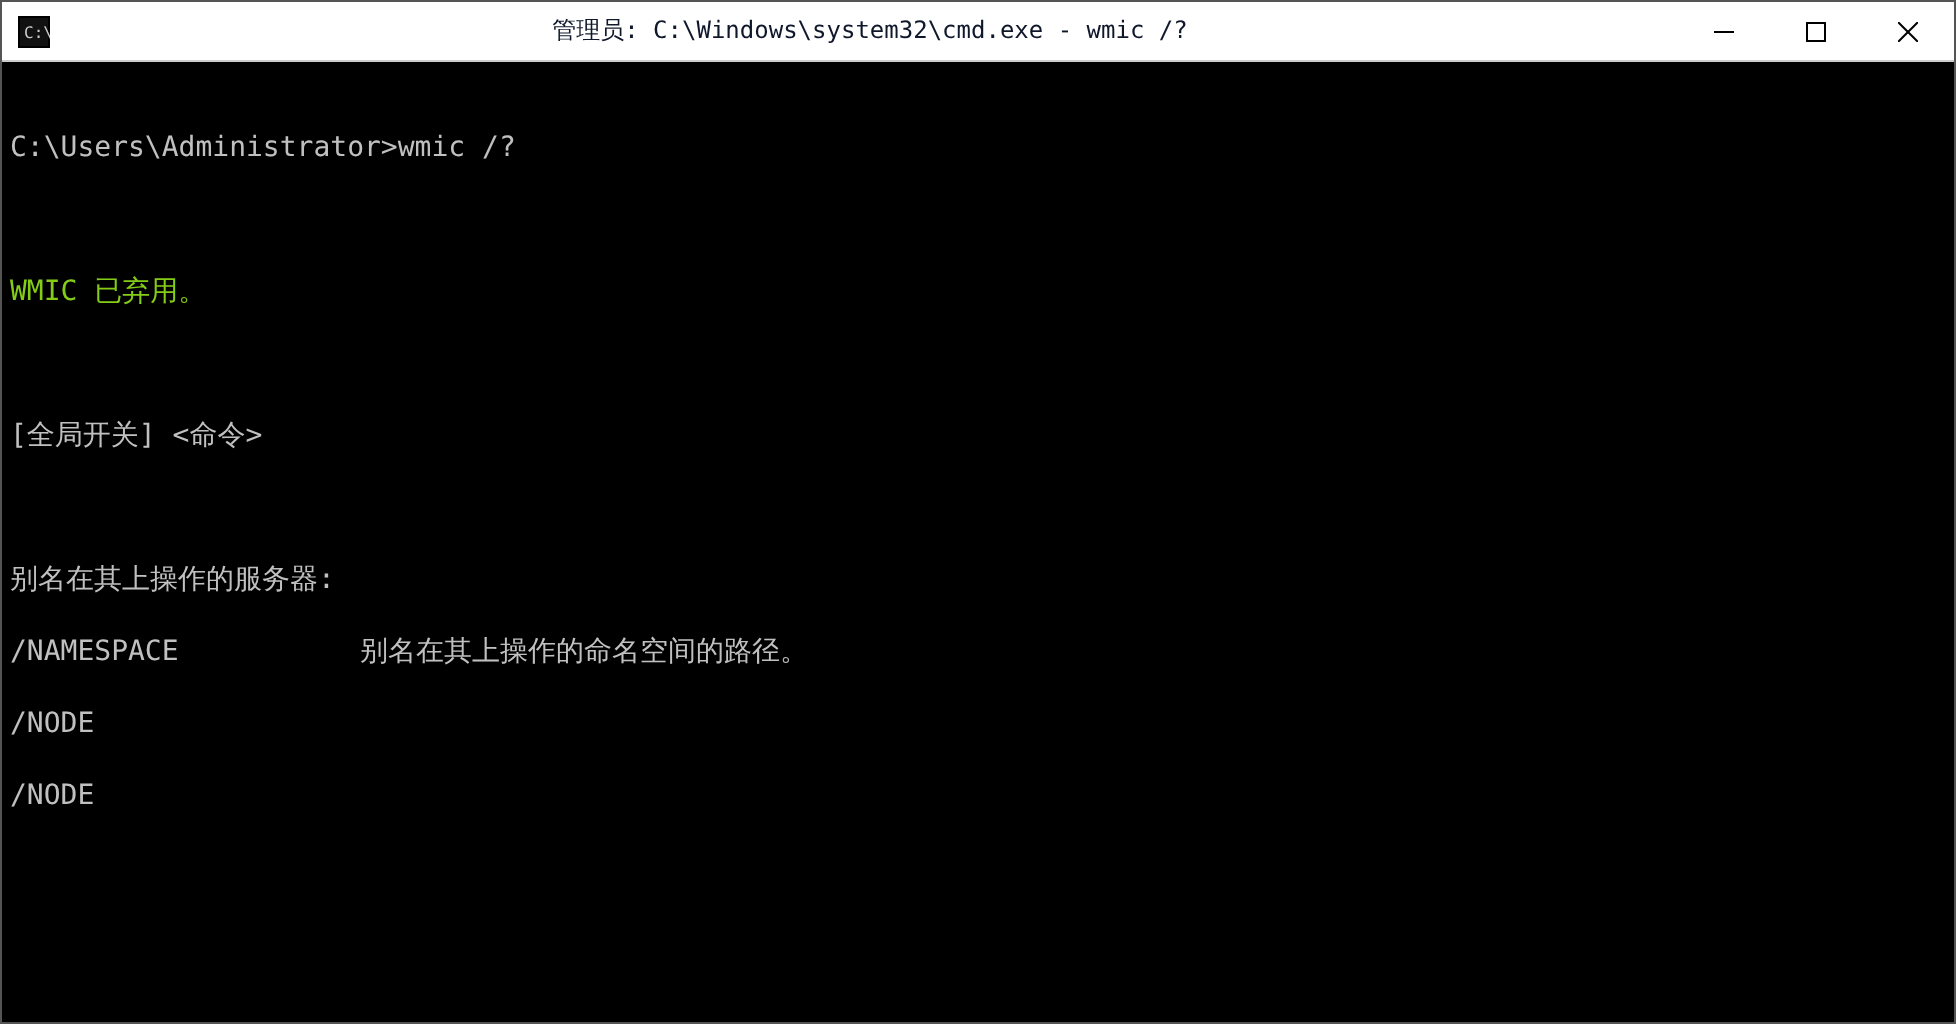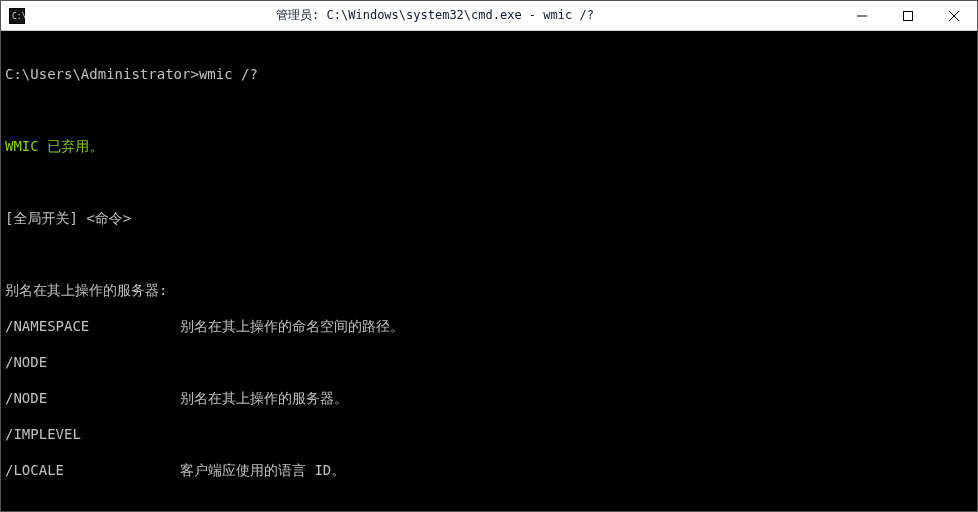--- a/index.html
+++ b/index.html
@@ -111,23 +111,22 @@
   <div class="console">
 <div class="prompt-line"><span>C:\Users\Administrator&gt;</span><span>wmic /?</span></div>
 <div class="blank"></div>
 <div class="red-line">WMIC 已弃用。</div>
 <div class="blank"></div>
 <div>[全局开关] &lt;命令&gt;</div>
 <div class="blank"></div>
 <div>别名在其上操作的服务器:</div>
 <div class="row"><span class="col-switch">/NAMESPACE</span><span class="col-desc">别名在其上操作的命名空间的路径。</span></div>
 <div class="row"><span class="col-switch">/NODE</span></div>
-<div class="row"><span class="col-switch">/NODE</span><span class="col-desc">别名在其上操作的服务器。</span></div>
-<div class="row"><span class="col-switch">/IMPLEVEL</span></div>
-<div class="row"><span class="col-switch">/LOCALE</span><span class="col-desc">客户端应使用的语言 ID。</span></div>
+<div class="row"><span class="col-switch">/NODE</span></div>
+<div class="row"></div>
 
 
 
 
 
 
 
 
 
 

